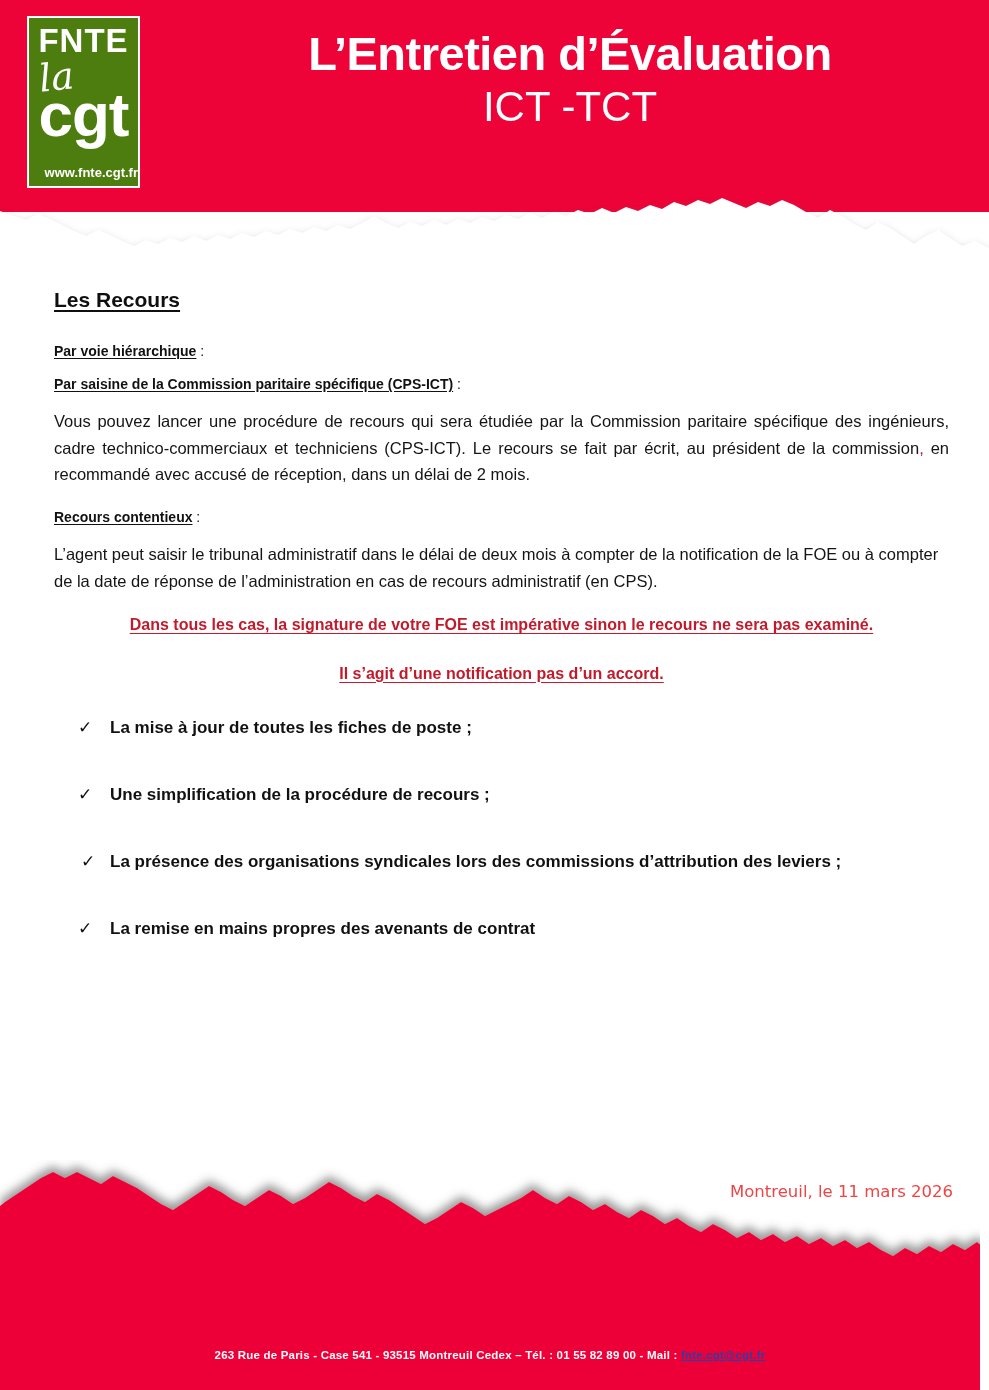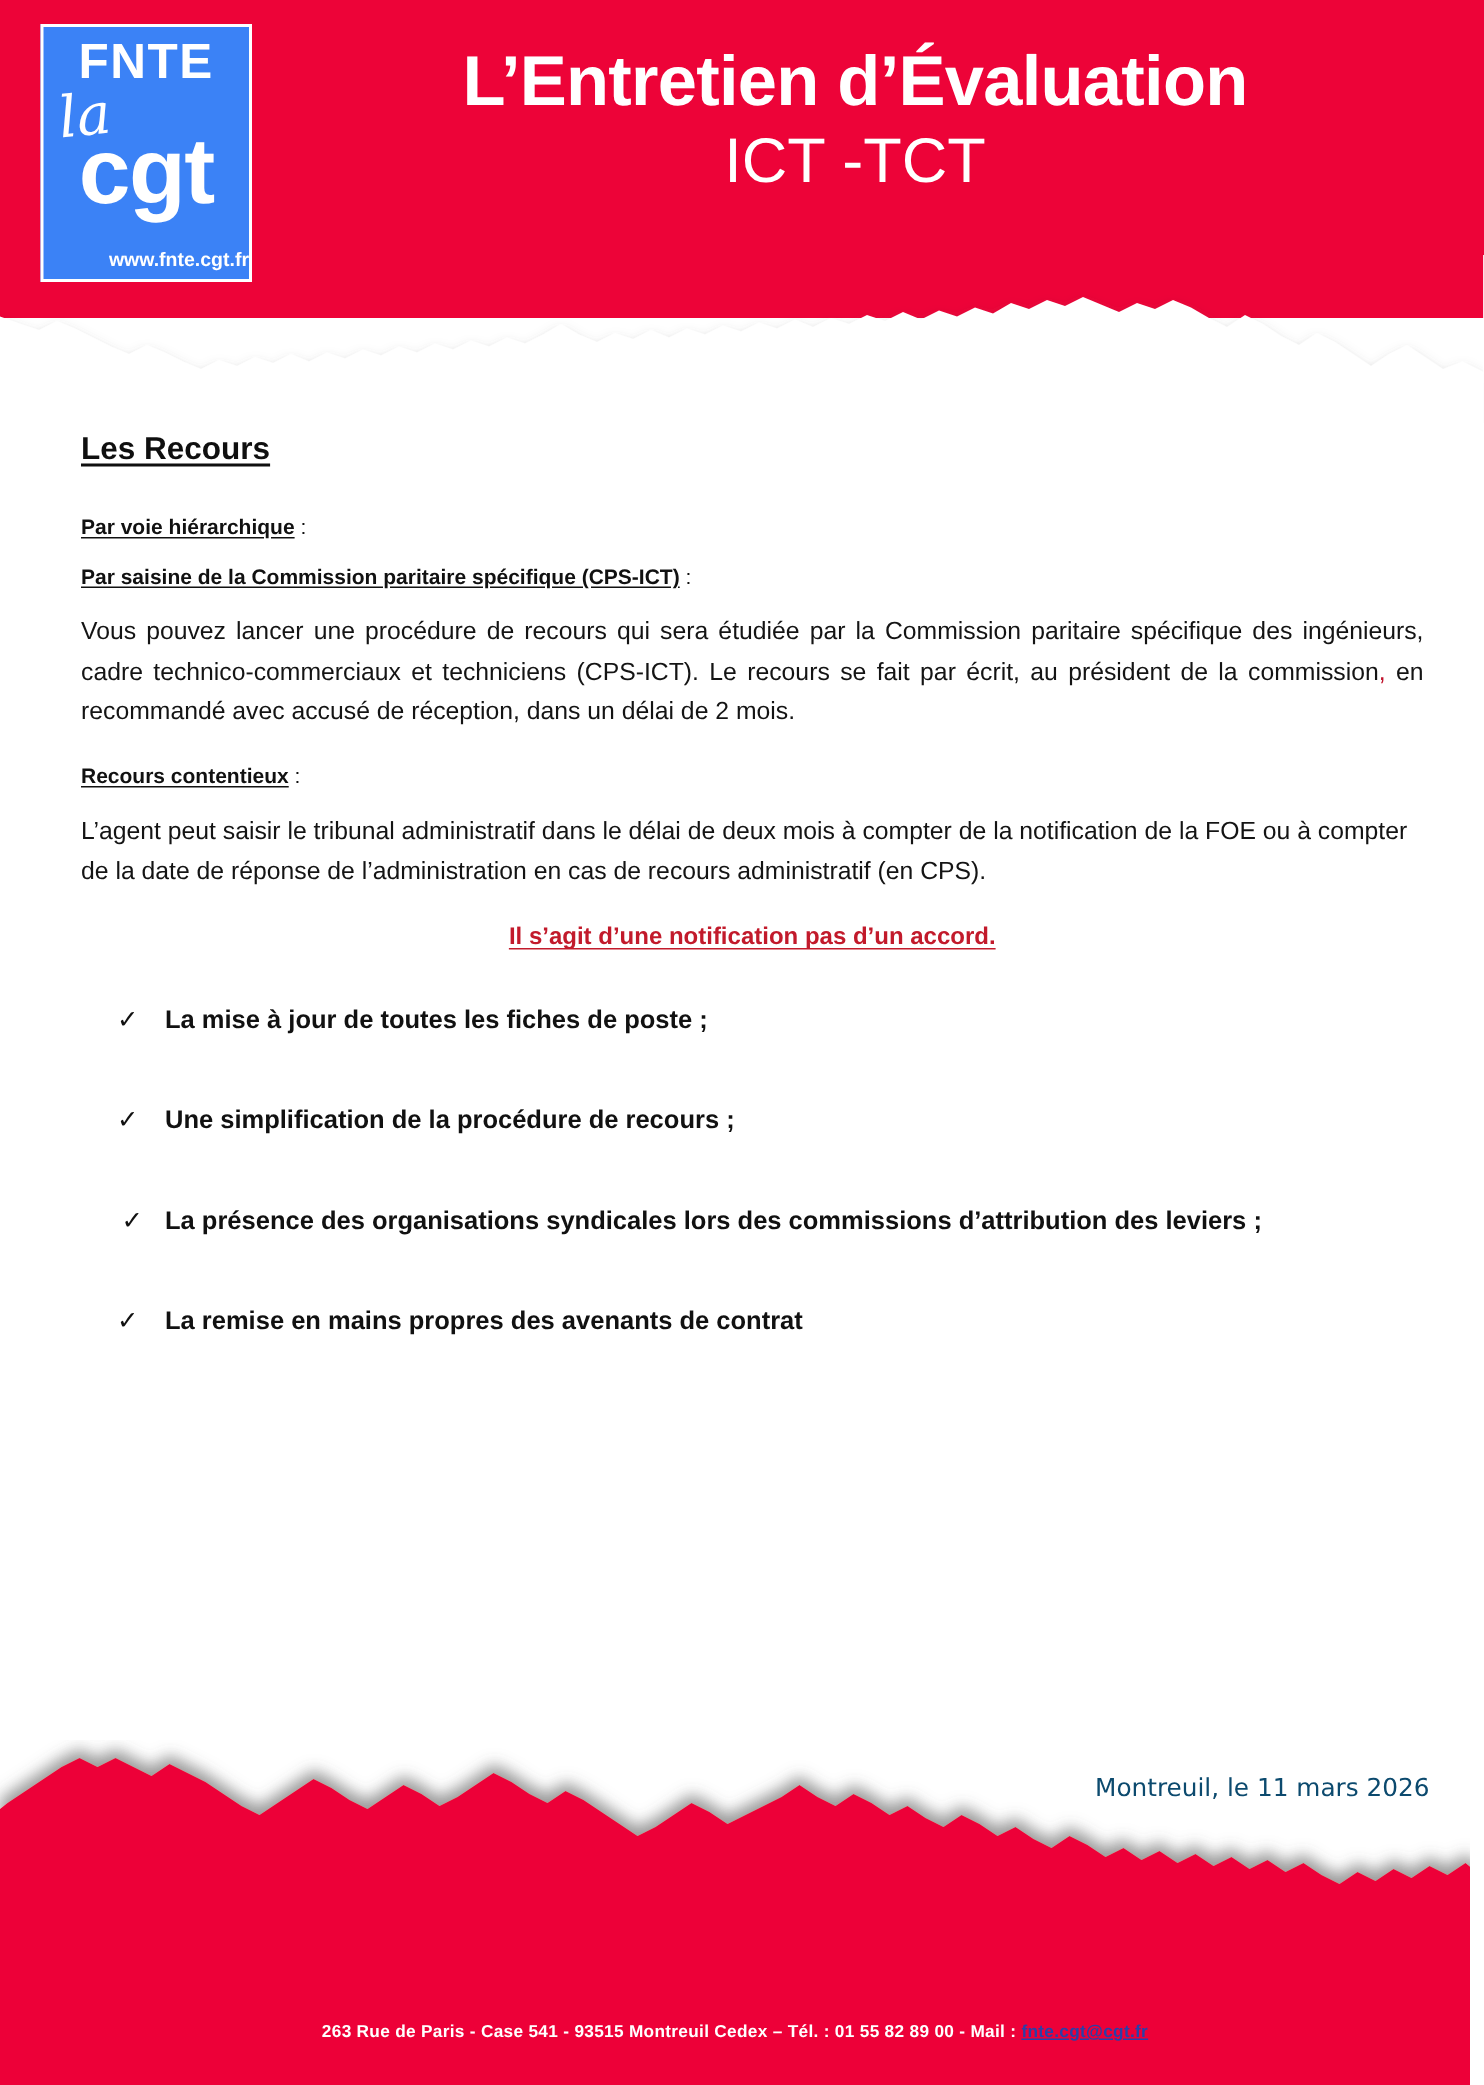--- a/index.html
+++ b/index.html
@@ -38,25 +38,25 @@
     width: 989px;
     height: 96px;
     pointer-events: none;
   }
 
   
   .logo {
     position: absolute;
     left: 27px;
     top: 16px;
-    width: 141px;
+    width: 113px;
     height: 172px;
     border: 2px solid #ffffff;
     box-sizing: border-box;
-    background: #3b82f6;
+    background: #4d7c0f;
   }
   .logo-fnte {
     position: absolute;
     left: 0; right: 0;
     top: 6px;
     text-align: center;
     color: #ffffff;
     font-weight: 700;
     font-size: 33px;
     letter-spacing: 1px;
@@ -210,21 +210,21 @@
     color: #111111;
   }
   .check-item.indent .check-mark { left: 27px; }
 
   
   .date-line {
     position: absolute;
     right: 36px;
     top: 1182px;
     font-size: 16.5px;
-    color: #0c4a6e;
+    color: #ef4444;
     font-family: "DejaVu Sans", sans-serif;
   }
 
   
   .footer {
     position: absolute;
     left: 0;
     bottom: 0;
     width: 980px;
     height: 230px;
@@ -305,20 +305,21 @@
 
       
       <p class="sub-head"><span class="u">Par saisine de la Commission paritaire spécifique (CPS-ICT)</span><span> :</span></p>
       <p class="para"><span>Vous pouvez lancer une procédure de recours qui sera étudiée par la Commission paritaire spécifique des ingénieurs, cadre technico-commerciaux et techniciens (CPS-ICT). Le recours se fait par écrit, au président de la commission</span><span class="red-comma">,</span><span> en recommandé avec accusé de réception, dans un délai de 2 mois.</span></p>
 
       
       <p class="sub-head"><span class="u">Recours contentieux</span><span> :</span></p>
       <p class="para nojust">L’agent peut saisir le tribunal administratif dans le délai de deux mois à compter de la notification de la FOE ou à compter de la date de réponse de l’administration en cas de recours administratif (en CPS).</p>
 
       
+      <div class="emph-red">Dans tous les cas, la signature de votre FOE est impérative sinon le recours ne sera pas examiné.</div>
       <div class="emph-red second">Il s’agit d’une notification pas d’un accord.</div>
 
       
 
       
       <ul class="checklist">
         <li class="check-item">
           <span class="check-mark">✓</span>
           <span>La mise à jour de toutes les fiches de poste ;</span>
         </li>

